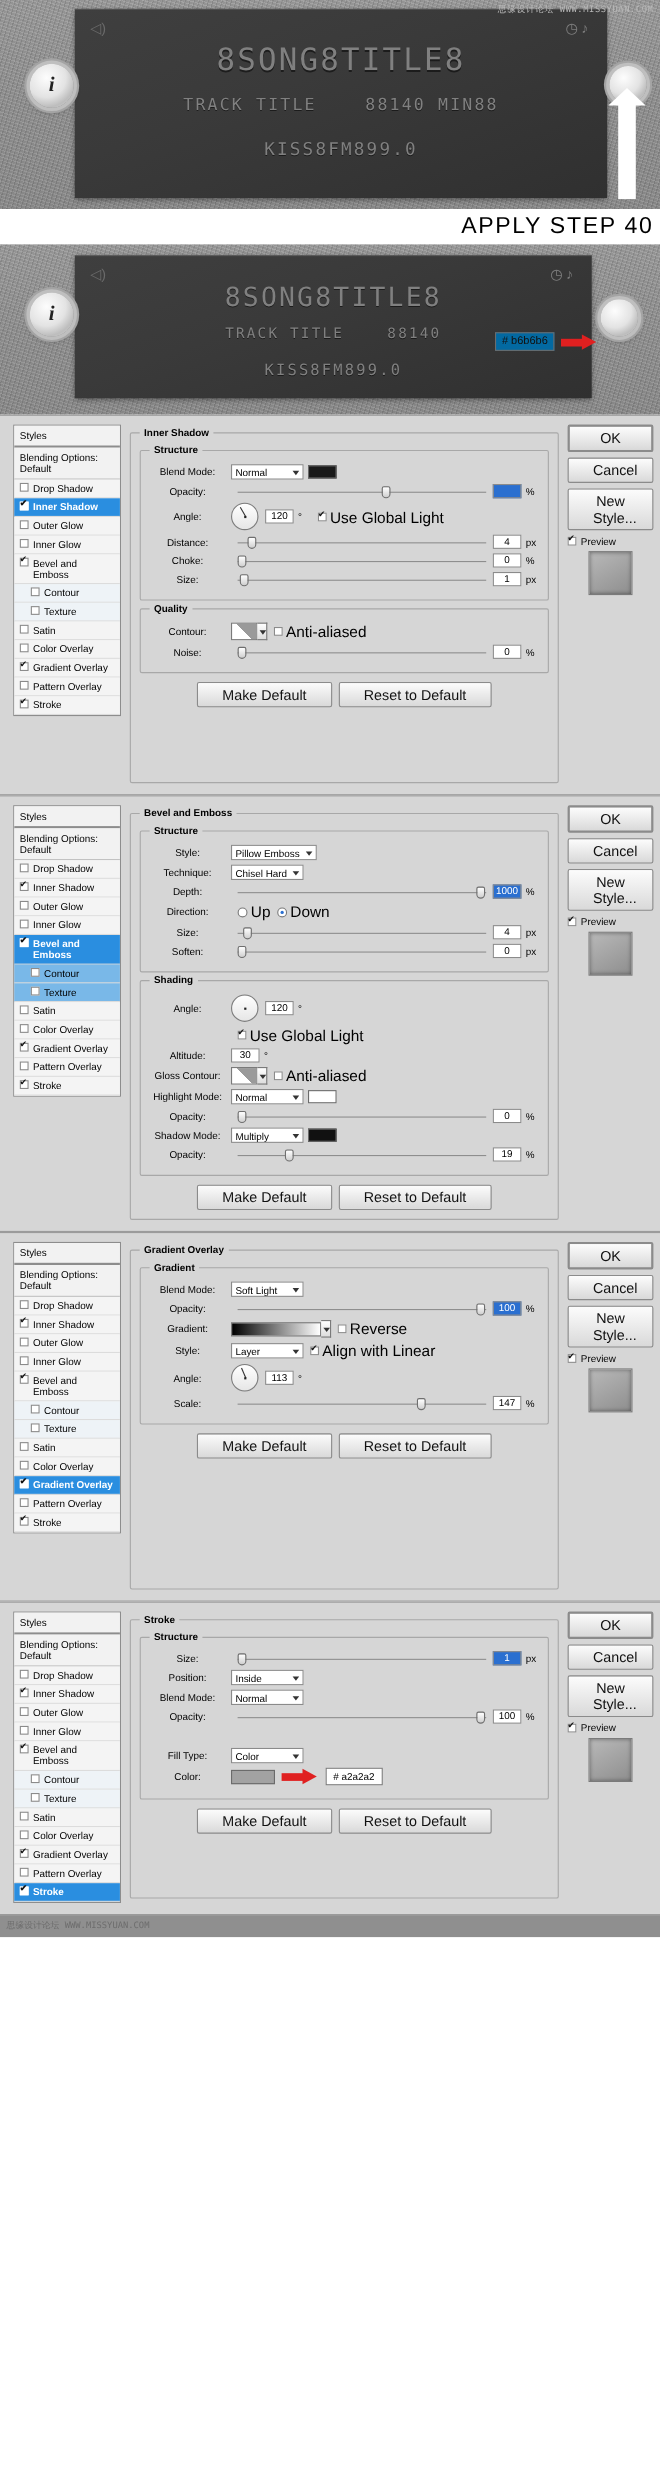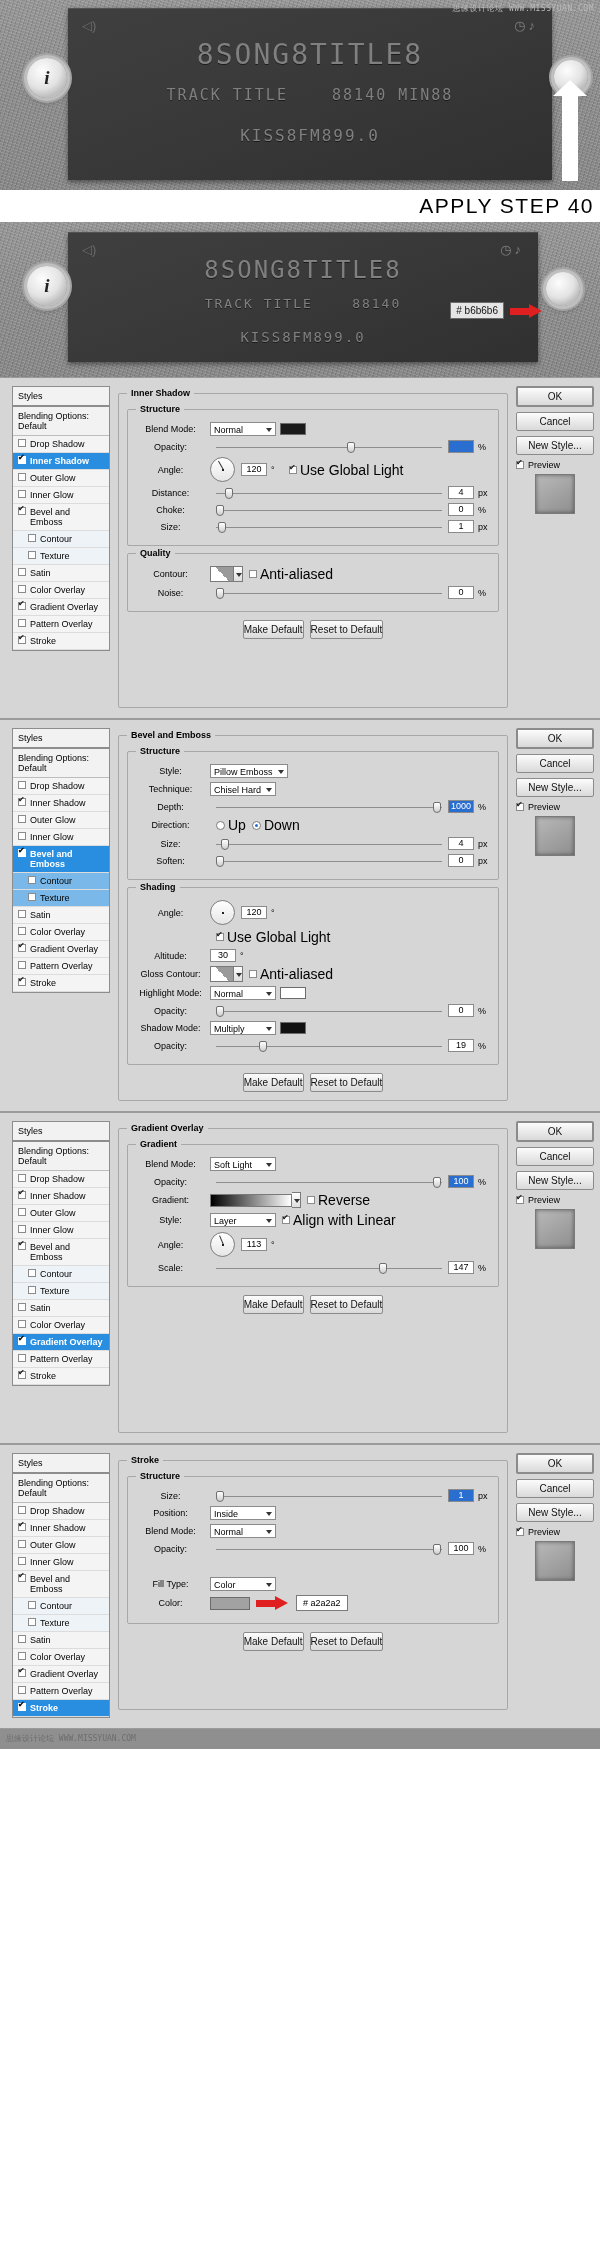--- a/index.html
+++ b/index.html
@@ -85,21 +85,21 @@
     font-size:21px; font-weight:normal; letter-spacing:1.5px; color:#000;
     font-family:"Liberation Sans", sans-serif;
   }
 
   
   .hex-callout {
     position:absolute; right:58px; top:80px;
     display:flex; align-items:center; gap:4px;
   }
   .hex-box {
-    background:#e5e5e5; border:1px solid #6c6c6c;
+    background:#0369a1; border:1px solid #6c6c6c;
     font-size:10px; padding:2px 5px; color:#111;
     font-family:"Liberation Sans", sans-serif;
   }
   .red-arrow { width:32px; height:12px; position:relative; margin-left:2px; }
   .red-arrow .shaft { position:absolute; left:0; top:3px; width:20px; height:7px; background:#e02020; }
   .red-arrow .head {
     position:absolute; right:0; top:-1px; width:0;height:0;
     border-top:7px solid transparent; border-bottom:7px solid transparent;
     border-left:13px solid #e02020;
   }
@@ -203,21 +203,21 @@
   .radio.on:after{content:"";position:absolute;left:2px;top:2px;width:3px;height:3px;border-radius:50%;background:#2a6fd0;}
   .contour-box {
     width:24px;height:16px;border:1px solid #7a7a7a;background:#fff;position:relative;
     background-image:linear-gradient(45deg,#fff 50%, #9a9a9a 50%);
   }
   .contour-dd { width:9px;height:16px;border:1px solid #7a7a7a;border-left:none;background:linear-gradient(180deg,#fff,#ddd);position:relative;}
   .contour-dd:after{content:"";position:absolute;left:2px;top:6px;border-left:3px solid transparent;border-right:3px solid transparent;border-top:4px solid #333;}
   .grad-bar { width:82px;height:13px;border:1px solid #7a7a7a; }
   .btn {
     background:linear-gradient(180deg,#fcfcfc,#d9d9d9); border:1px solid #8b8b8b;
-    border-radius:2px; font-size:10px; padding:3px 0; color:#111;
+    border-radius:2px; font-size:13px; padding:3px 22px; color:#111;
   }
   .btn.primary { border:2px solid #8b8b8b; }
   .rbtns { position:absolute; right:0; top:0; width:78px; }
   .rbtns .btn { display:block; width:100%; margin-bottom:5px; text-align:center; }
   .rbtns .prev-row { display:flex; align-items:center; gap:4px; margin-bottom:4px; font-size:9px; }
   .preview-thumb {
     width:40px;height:40px;margin:0 auto;
     background:linear-gradient(150deg,#b9b9b9,#8e8e8e);
     border:1px solid #7a7a7a;
     box-shadow:inset 0 0 4px rgba(0,0,0,.45);

